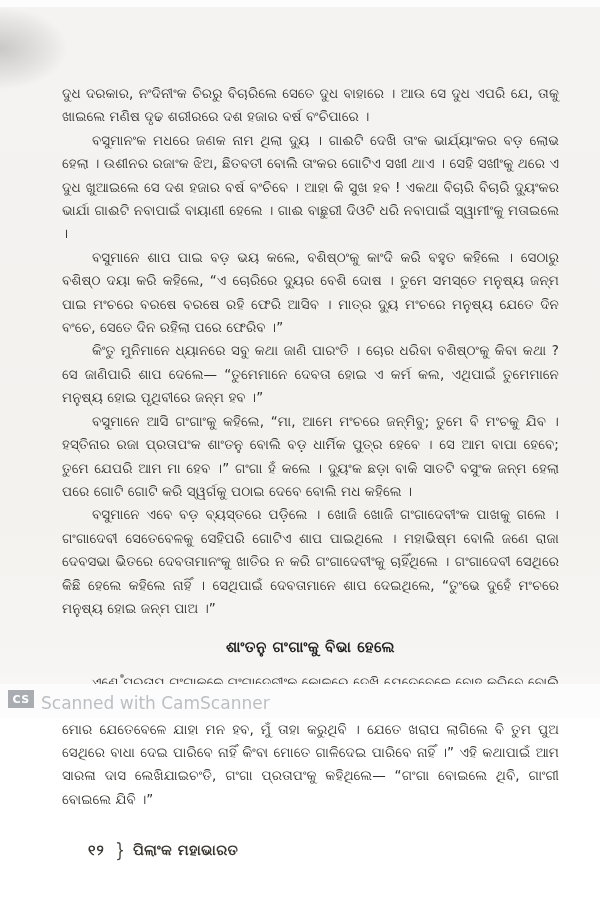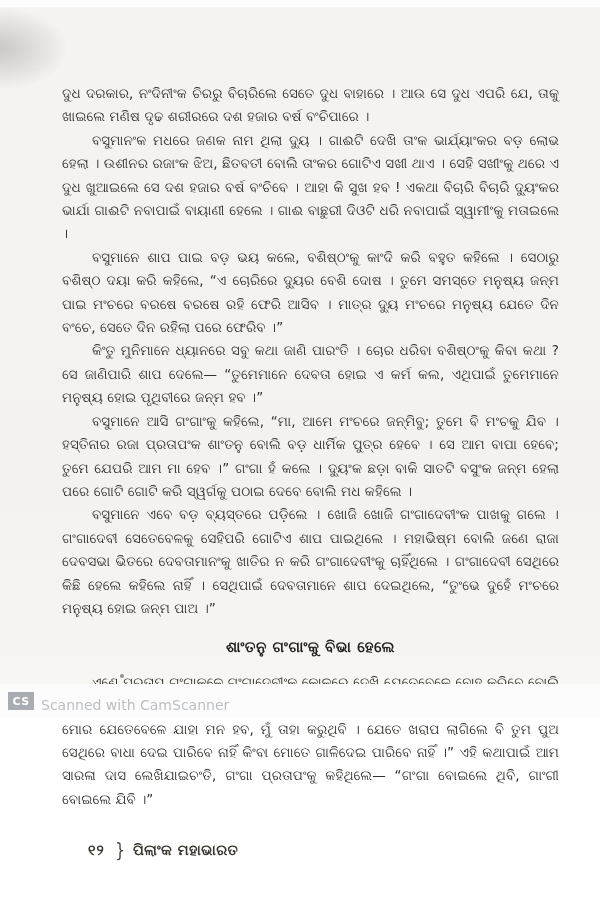--- a/index.html
+++ b/index.html
@@ -75,21 +75,21 @@
     width: 26px; height: 18px;
     background: #a9adb2;
     border-radius: 0;
     color: #ffffff;
     font-size: 11px; font-weight: bold;
     display: flex; align-items: center; justify-content: center;
     letter-spacing: 0.5px;
   }
   .wm-text {
     color: #bcbfc2;
-    font-size: 14px;
+    font-size: 17px;
     margin-top: 8px;
   }
   .smudge-dot {
     position: absolute; left: 120px; bottom: 40px;
     width: 4px; height: 4px; border-radius: 50%;
     background: rgba(60,60,60,0.55);
   }
 </style>
 </head>
 <body>

